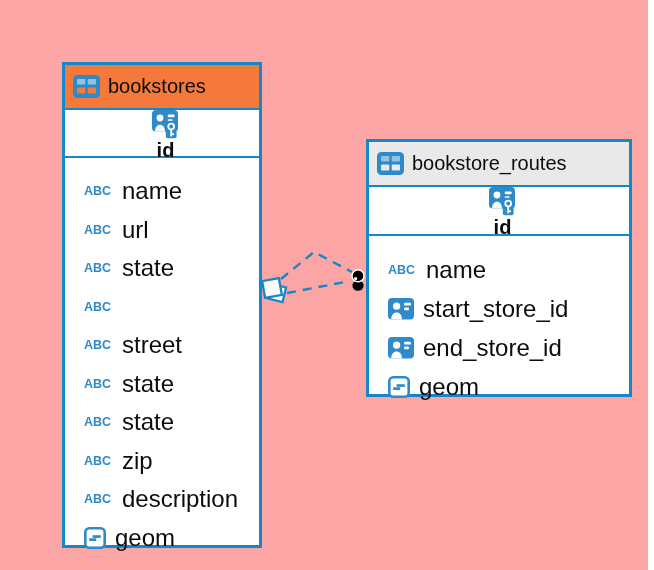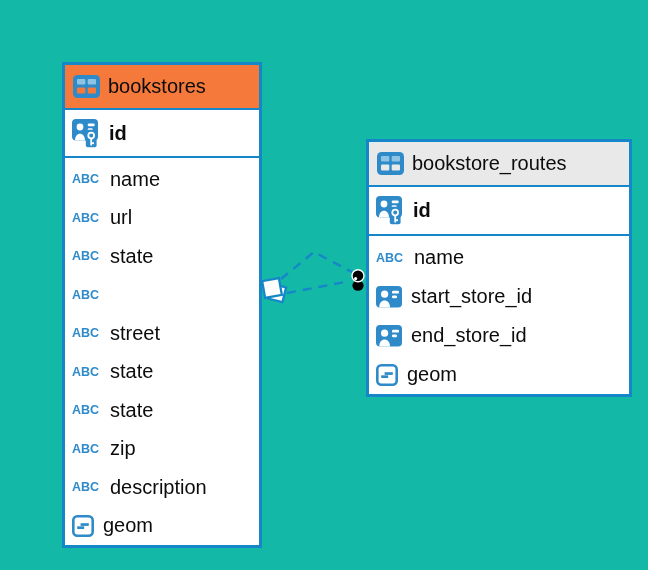--- a/index.html
+++ b/index.html
@@ -5,21 +5,21 @@
   html, body {
     margin: 0;
     padding: 0;
     background: #ffffff;
     font-family: "Liberation Sans", "DejaVu Sans", sans-serif;
   }
   .canvas {
     position: relative;
     width: 648px;
     height: 570px;
-    background: #14b8a6;
+    background: #fca5a5;
     overflow: hidden;
   }
   .erd-table {
     position: absolute;
     border: 3px solid #1587c9;
     background: #ffffff;
     box-sizing: border-box;
     z-index: 1;
   }
   .erd-table.bookstores {
@@ -45,47 +45,47 @@
   .bookstores .tbl-header { height: 45px; --cell: #f5793b; background: #f5793b; }
   .routes .tbl-header { height: 45px; --cell: #e9e9e9; background: #e9e9e9; }
   .tbl-title {
     font-size: 20px;
     color: #0c0c0c;
     white-space: nowrap;
   }
   .pk-row {
     display: flex;
     align-items: center;
-    gap: 9px;
     padding-left: 7px;
     border-bottom: 2px solid #1587c9;
     box-sizing: border-box;
     background: #ffffff;
+    flex-direction: column;
   }
   .bookstores .pk-row { height: 48px; }
   .routes .pk-row { height: 49px; }
   .pk-label {
     font-size: 20px;
     font-weight: bold;
     color: #0c0c0c;
   }
   ul.cols {
     list-style: none;
-    margin: 0;
+    margin: 12px;
     padding: 2px 0 0 7px;
   }
   .col-row {
     display: flex;
     align-items: center;
     gap: 9px;
   }
   .bookstores .col-row { height: 38.5px; }
   .routes .col-row { height: 39px; }
   .col-label {
-    font-size: 20px;
+    font-size: 24px;
     color: #0c0c0c;
     white-space: nowrap;
   }
   .icon {
     display: inline-flex;
     align-items: center;
     justify-content: center;
     flex: 0 0 auto;
   }
   .icon.abc {

